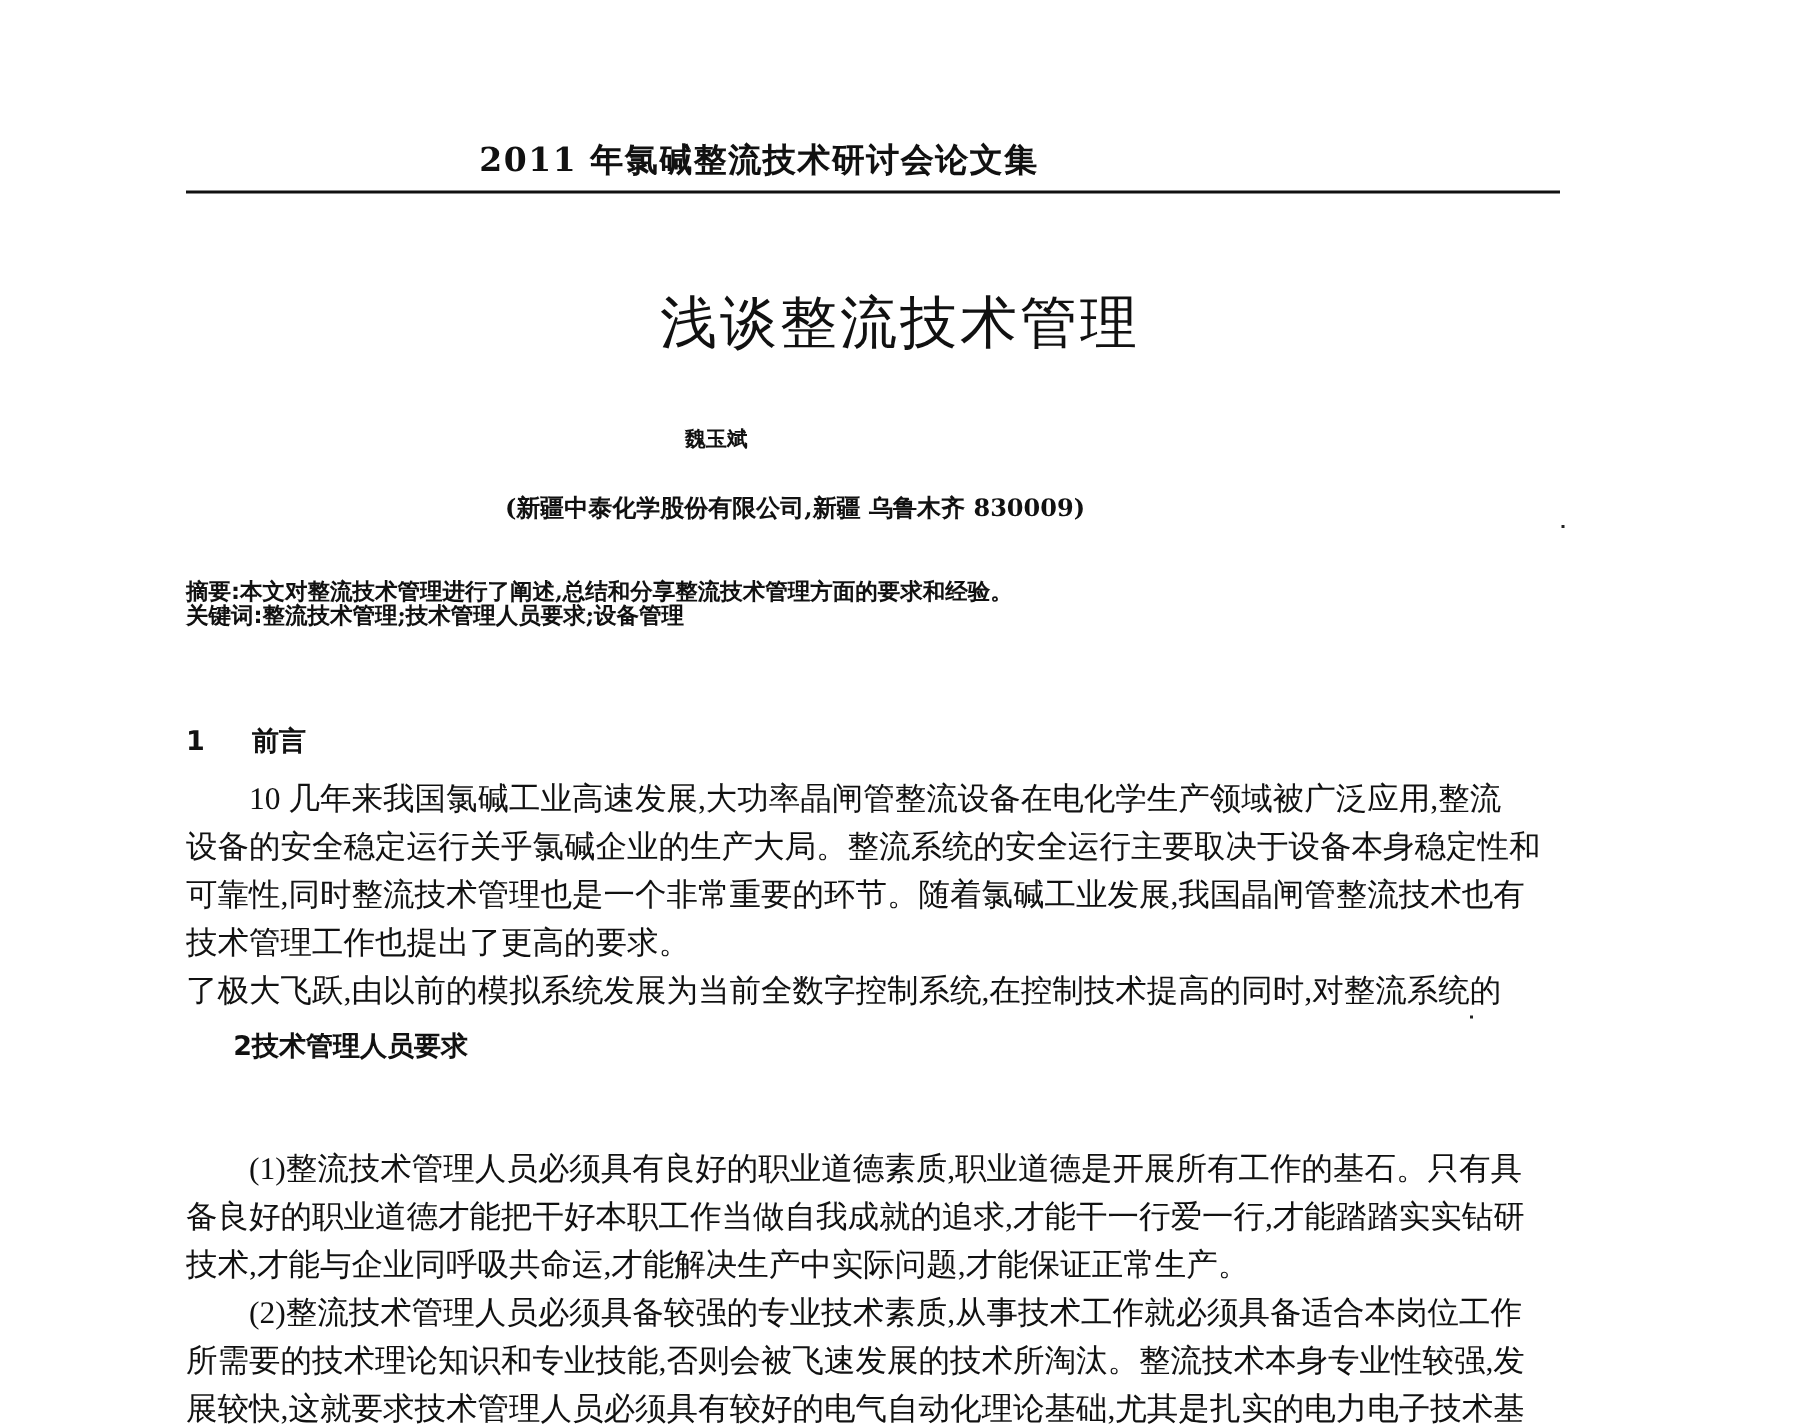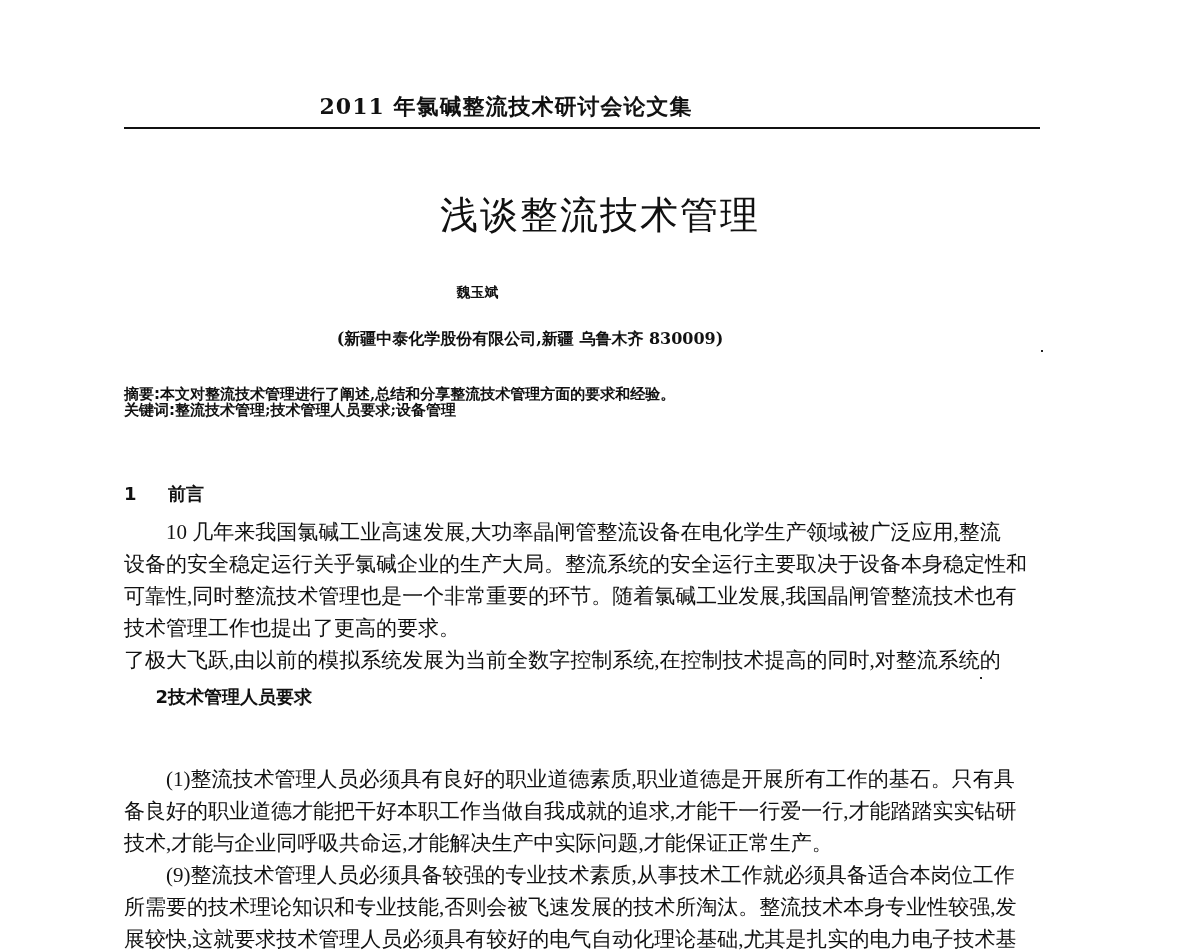--- a/index.html
+++ b/index.html
@@ -91,18 +91,18 @@
 
   <div class="section-head sec2">
     <span class="num">2</span><span>技术管理人员要求</span>
   </div>
   <div class="para p3">
     <span class="line indent">(1)整流技术管理人员必须具有良好的职业道德素质,职业道德是开展所有工作的基石。只有具</span>
     <span class="line">备良好的职业道德才能把干好本职工作当做自我成就的追求,才能干一行爱一行,才能踏踏实实钻研</span>
     <span class="line">技术,才能与企业同呼吸共命运,才能解决生产中实际问题,才能保证正常生产。</span>
   </div>
   <div class="para p4">
-    <span class="line indent">(9)整流技术管理人员必须具备较强的专业技术素质,从事技术工作就必须具备适合本岗位工作</span>
+    <span class="line indent">(2)整流技术管理人员必须具备较强的专业技术素质,从事技术工作就必须具备适合本岗位工作</span>
     <span class="line">所需要的技术理论知识和专业技能,否则会被飞速发展的技术所淘汰。整流技术本身专业性较强,发</span>
     <span class="line">展较快,这就要求技术管理人员必须具有较好的电气自动化理论基础,尤其是扎实的电力电子技术基</span>
   </div>
 
 </div>
 
 </body></html>

